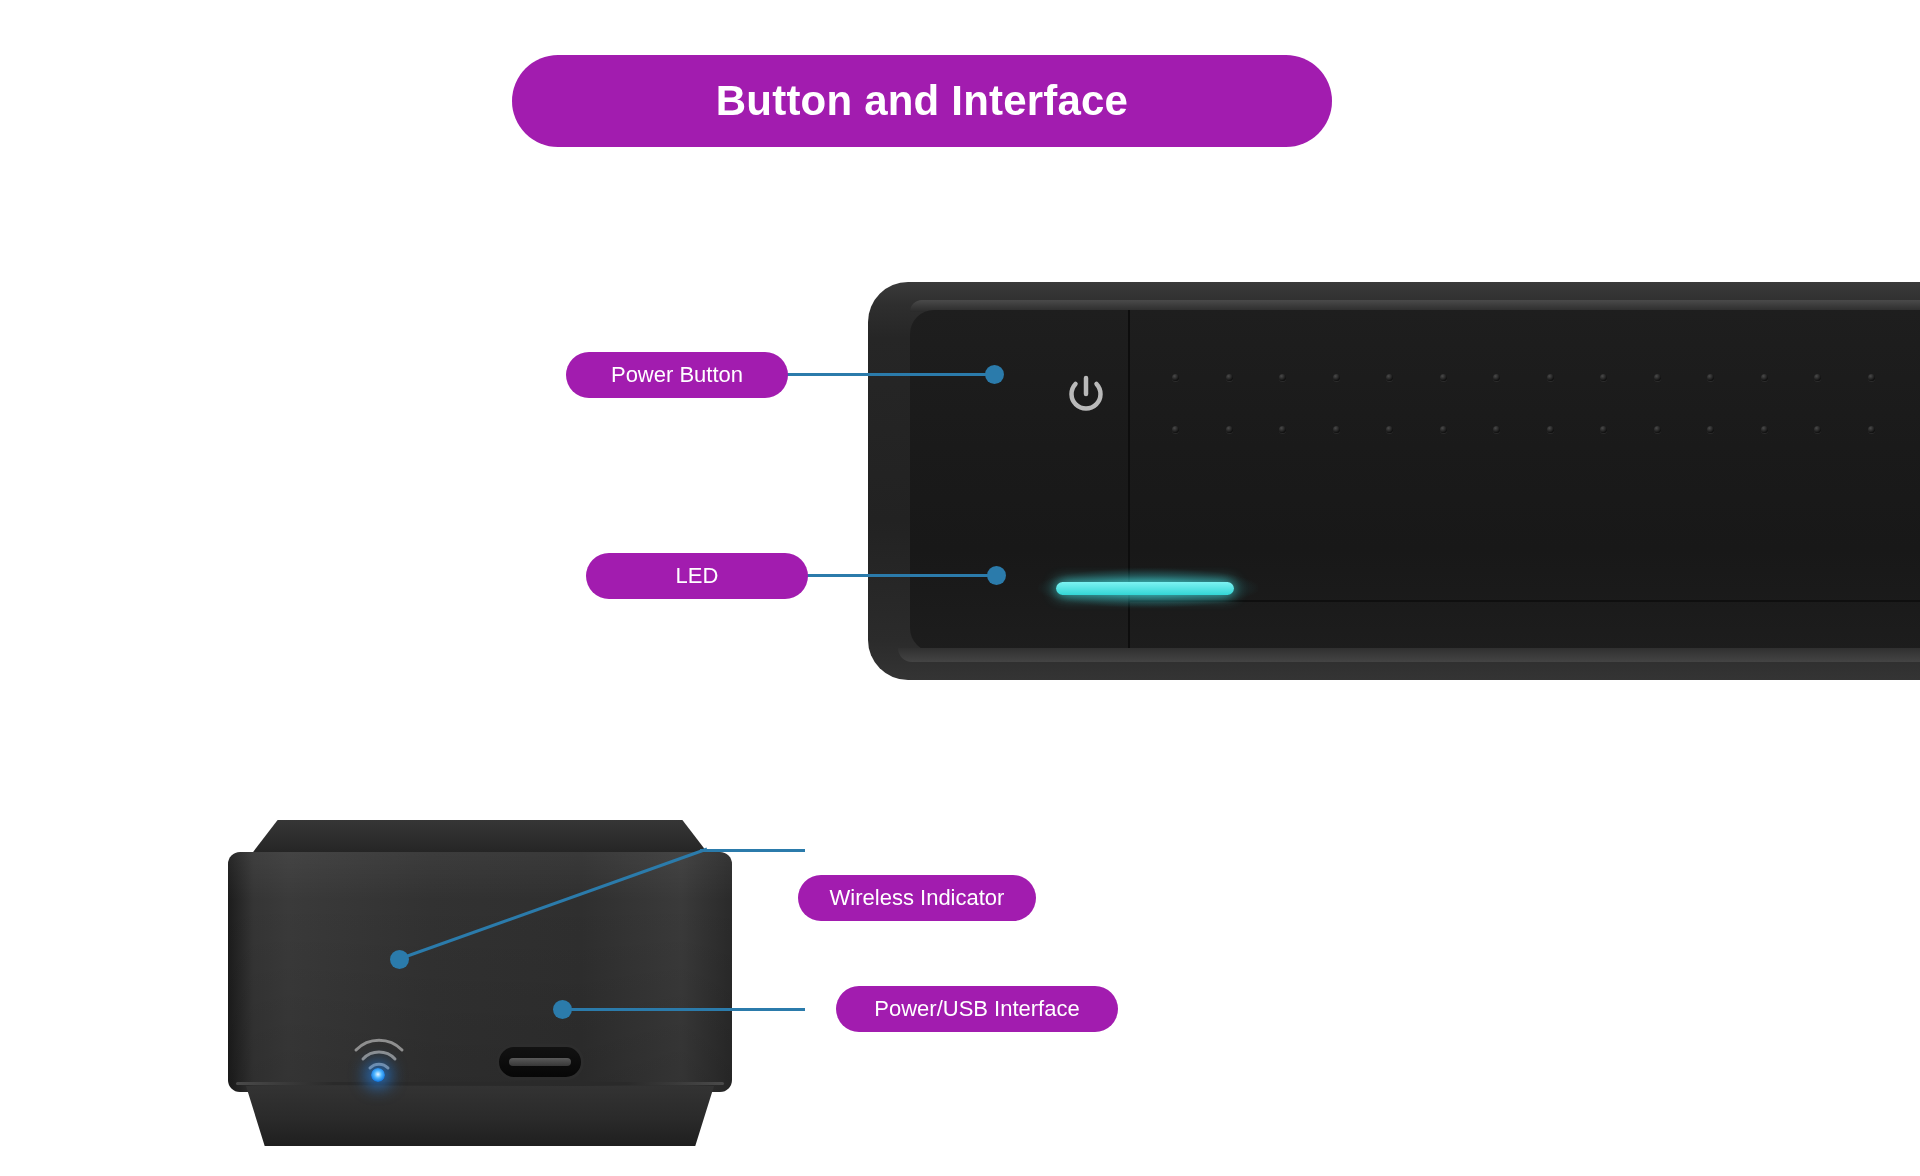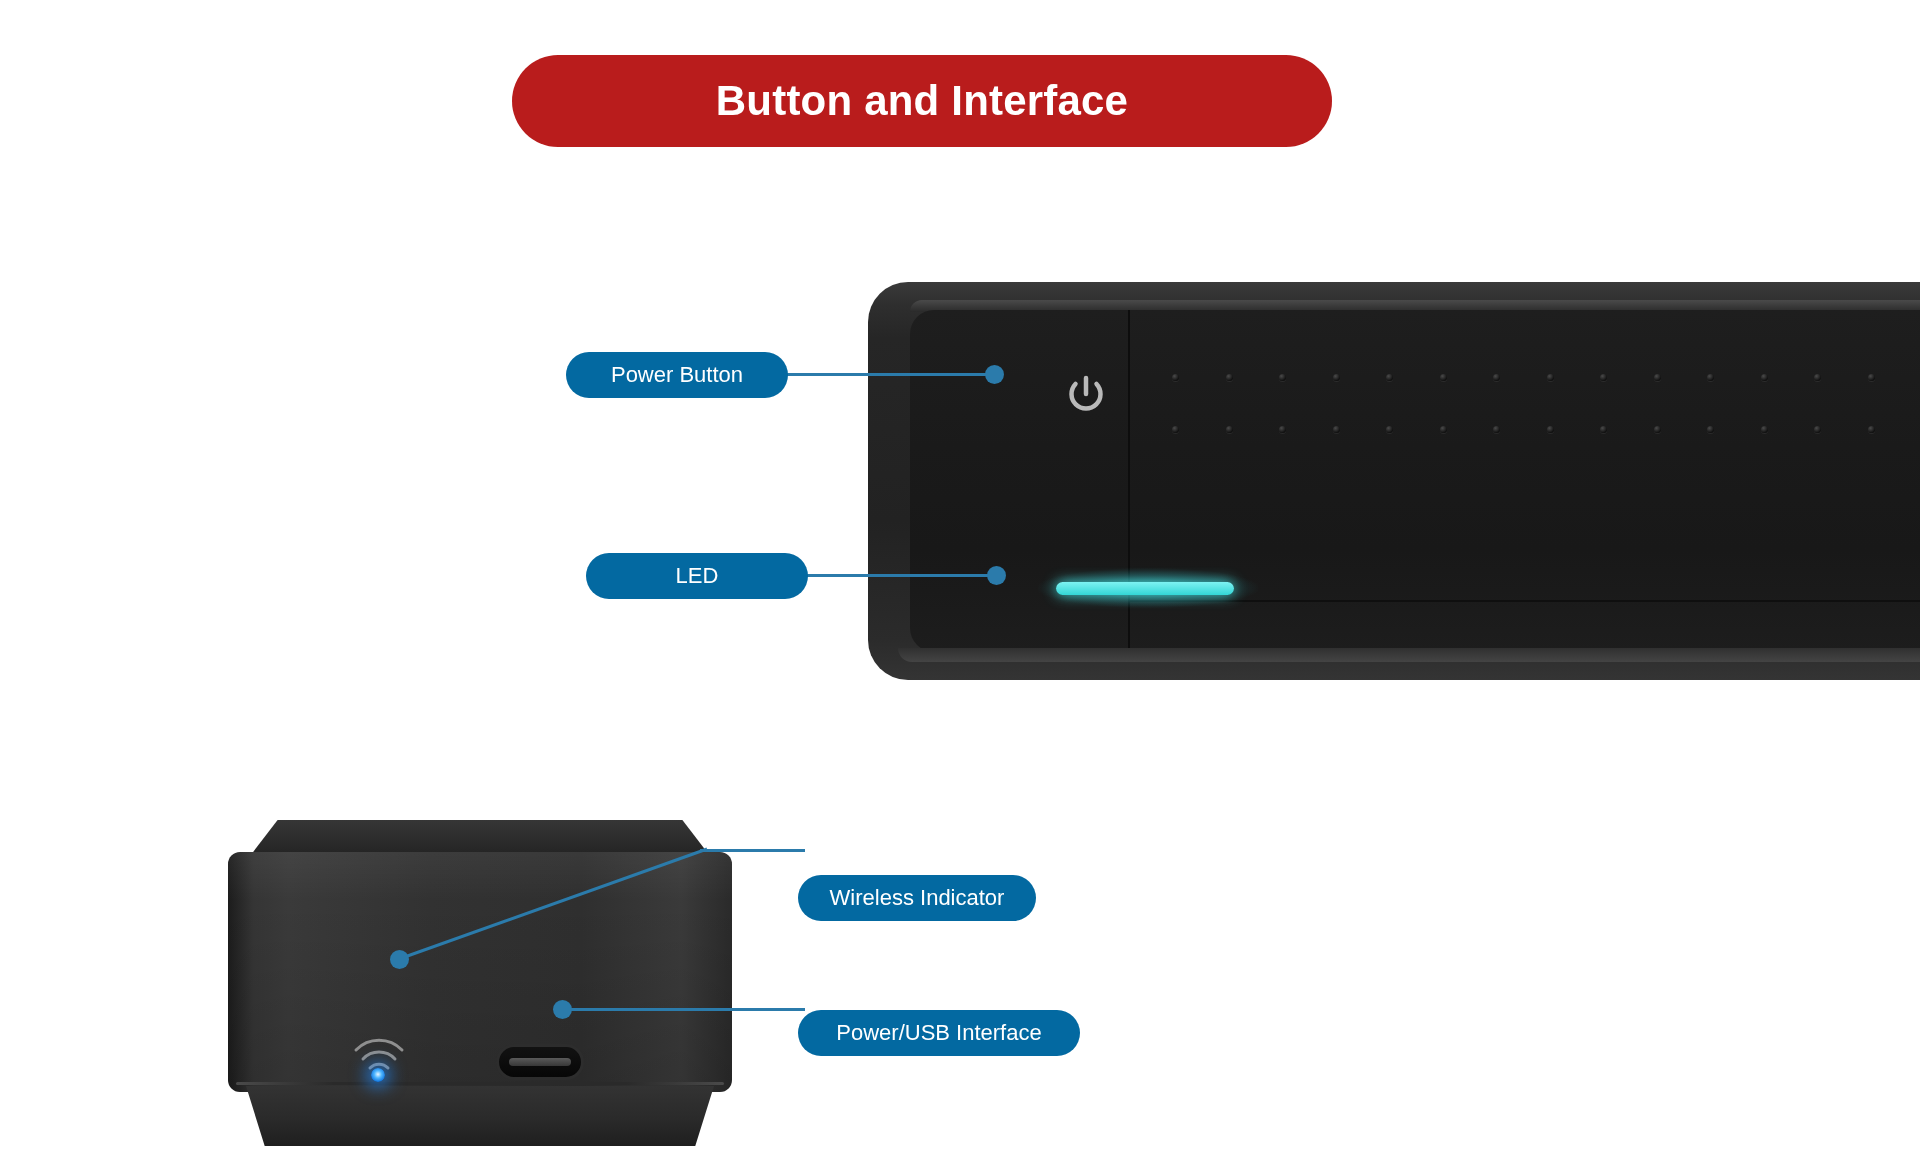--- a/index.html
+++ b/index.html
@@ -15,58 +15,58 @@
     font-family: "Liberation Sans", sans-serif;
   }
 
   
   #title-banner {
     position: absolute;
     left: 512px;
     top: 55px;
     width: 820px;
     height: 92px;
-    background: #b91c1c;
+    background: #a21caf;
     border-radius: 46px;
     display: flex;
     align-items: center;
     justify-content: center;
   }
   #title-text {
     color: #ffffff;
     font-size: 42px;
     font-weight: bold;
     letter-spacing: 0.2px;
     white-space: nowrap;
   }
 
   
   .callout-pill {
     position: absolute;
     height: 46px;
-    background: #0369a1;
+    background: #a21caf;
     border-radius: 23px;
     display: flex;
     align-items: center;
     justify-content: center;
     padding: 0 24px;
     box-sizing: border-box;
     z-index: 40;
     text-align: center;
   }
   .callout-pill span {
     color: #ffffff;
     font-size: 22px;
     white-space: nowrap;
   }
 
   #pill-power-button { left: 566px; top: 352px; width: 222px; }
   #pill-led          { left: 586px; top: 553px; width: 222px; }
   #pill-wireless     { left: 798px; top: 875px; width: 238px; }
-  #pill-usb          { left: 798px; top: 986px; width: 282px; margin-top: 24px; }
+  #pill-usb          { left: 836px; top: 986px; width: 282px; }
 
   
   .leader-line {
     position: absolute;
     background: #2b7bab;
     height: 3px;
     z-index: 30;
   }
   .leader-dot {
     position: absolute;

